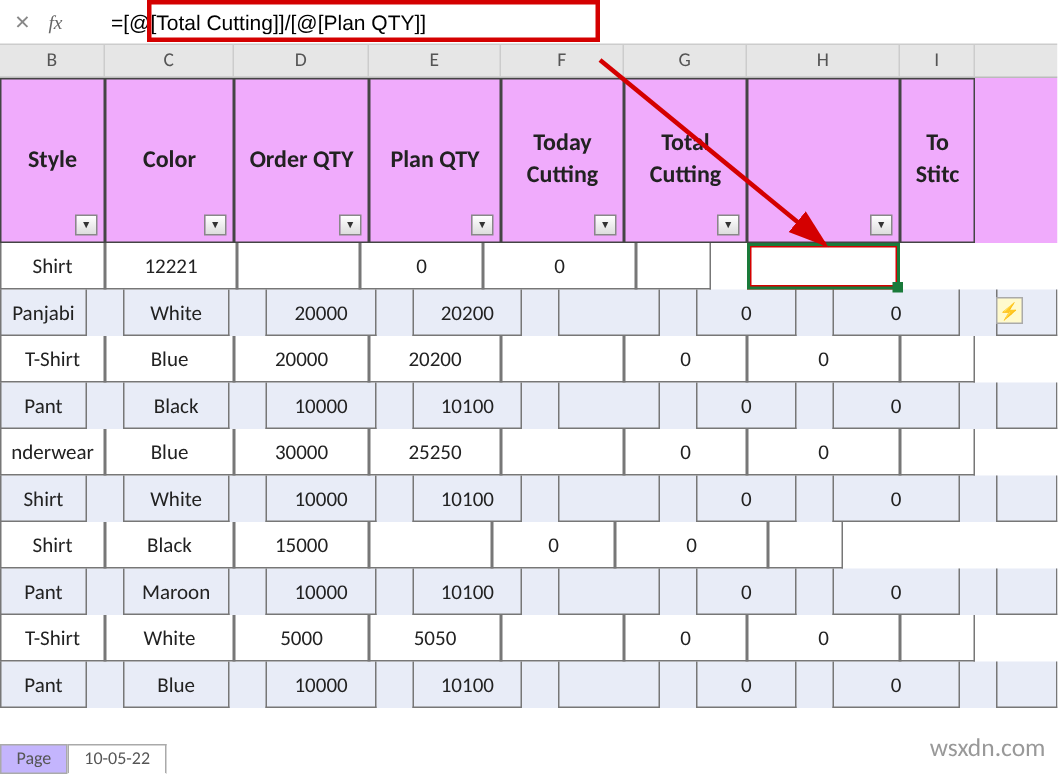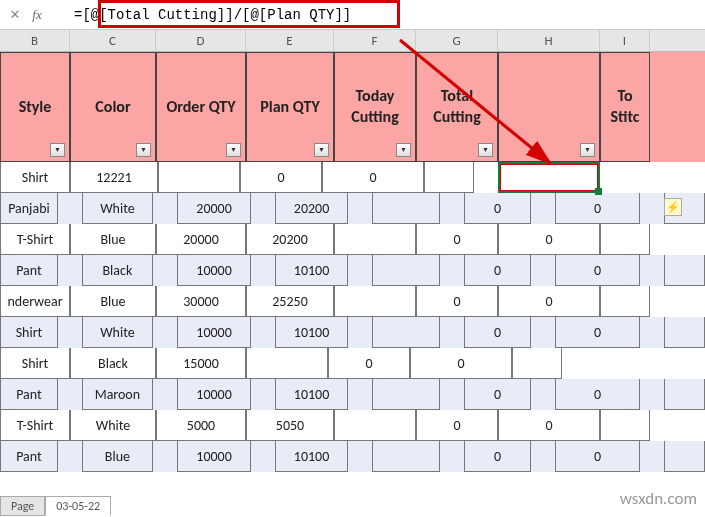--- a/index.html
+++ b/index.html
@@ -1,46 +1,46 @@
 <!DOCTYPE html>
 <html><head>
   <meta charset="utf-8">
   <style>
     * { box-sizing: border-box; margin: 0; padding: 0; }
     body { font-family: Calibri, Arial, sans-serif; font-size: 14px; background: #fff; width: 705px; height: 517px; overflow: hidden; position: relative; }
     
     .formula-bar { display: flex; align-items: center; height: 30px; border-bottom: 1px solid #ccc; padding: 2px 4px; }
     .fb-btn { width: 22px; height: 22px; display: flex; align-items: center; justify-content: center; color: #888; font-size: 13px; }
     .fb-fx { font-style: italic; font-family: 'Times New Roman', serif; color: #666; margin-right: 20px; }
-    .formula-input { flex: 1; border: none; outline: none; font-size: 14px; padding: 2px 6px; font-family: Liberation Mono, monospace; }
+    .formula-input { flex: 1; border: none; outline: none; font-size: 14px; padding: 2px 6px; font-family: Liberation Sans, sans-serif; }
     .formula-highlight { position: absolute; top: 0; left: 98px; width: 302px; height: 28px; border: 3px solid #d40000; z-index: 10; pointer-events: none; }
     
     .col-headers { display: flex; height: 22px; background: #e6e6e6; border-bottom: 1px solid #bbb; }
     .col-hdr { display: flex; align-items: center; justify-content: center; border-right: 1px solid #ccc; color: #555; font-size: 13px; }
     .colB { width: 70px; } .colC { width: 86px; } .colD { width: 90px; } .colE { width: 88px; }
     .colF { width: 82px; } .colG { width: 82px; } .colH { width: 102px; } .colI { width: 50px; }
     
     .table-wrap { position: relative; }
-    .hdr-row { display: flex; background: #fca5a5; height: 110px; }
+    .hdr-row { display: flex; background: #f0abfc; height: 110px; }
     .hdr-cell { border: 1px solid #444; display: flex; flex-direction: column; align-items: center; justify-content: center; font-weight: bold; font-size: 16px; color: #222; position: relative; padding: 4px; text-align: center; line-height: 1.3; }
     .data-row { display: flex; height: 31px; }
     .data-row.even { background: #e8ecf7; gap: 24px; }
     .data-row.odd { background: #fff; }
     .data-cell { border: 1px solid #777; border-top: none; display: flex; align-items: center; justify-content: center; font-size: 14px; color: #222; position: relative; }
     
     .filter-btn { position: absolute; bottom: 4px; right: 4px; width: 15px; height: 14px; border: 1px solid #888; background: linear-gradient(#fff,#ddd); display: flex; align-items: center; justify-content: center; font-size: 7px; color: #333; }
     
     .cell-highlight { position: absolute; border: 3px solid #d40000; pointer-events: none; z-index: 5; }
     .sel-cursor { position: absolute; border: 2px solid #1a7a3a; background: transparent; z-index: 6; pointer-events: none; }
     .sel-handle { position: absolute; width: 7px; height: 7px; background: #1a7a3a; right: -4px; bottom: -4px; }
     .fill-icon { position: absolute; width: 18px; height: 18px; border: 1px solid #aaa; background: #fffacd; z-index: 7; display: flex; align-items: center; justify-content: center; font-size: 11px; }
     .arrow-line { position: absolute; z-index: 8; pointer-events: none; }
     
     .sheet-tabs { position: absolute; bottom: 0; left: 0; display: flex; align-items: center; height: 22px; font-size: 12px; }
-    .sheet-tab { padding: 2px 10px; border: 1px solid #aaa; background: #e5e5e5; color: #555; }
+    .sheet-tab { padding: 2px 10px; border: 1px solid #aaa; background: #c4b5fd; color: #555; }
     .sheet-tab.active { background: #fff; border-bottom-color: #fff; }
     
     .watermark { position: absolute; bottom: 8px; right: 8px; font-size: 17px; color: #999; }
   </style>
 </head>
 <body>
 
 <div class="formula-bar">
   <div class="fb-btn">
       <span>✕</span>
@@ -211,16 +211,16 @@
         <marker id="arr" markerWidth="10" markerHeight="10" refX="8" refY="3" orient="auto">
           <path d="M0,0 L0,6 L9,3 z" fill="#d40000"></path>
         </marker>
       </defs>
     <line x1="400" y1="120" x2="550" y2="243" stroke="#d40000" stroke-width="3" marker-end="url(#arr)"></line>
   </svg>
 </div>
 
 <div class="sheet-tabs">
   <div class="sheet-tab">Page</div>
-  <div class="sheet-tab active">03-05-22</div>
+  <div class="sheet-tab active">10-05-22</div>
 </div>
 
 <div class="watermark">wsxdn.com</div>
 
 </body></html>

